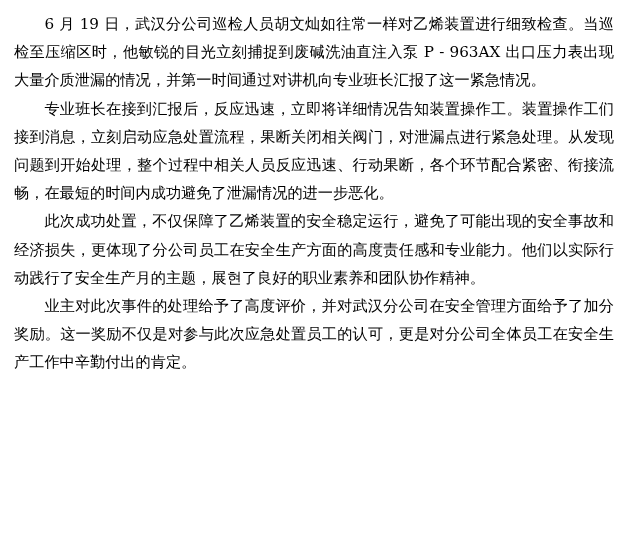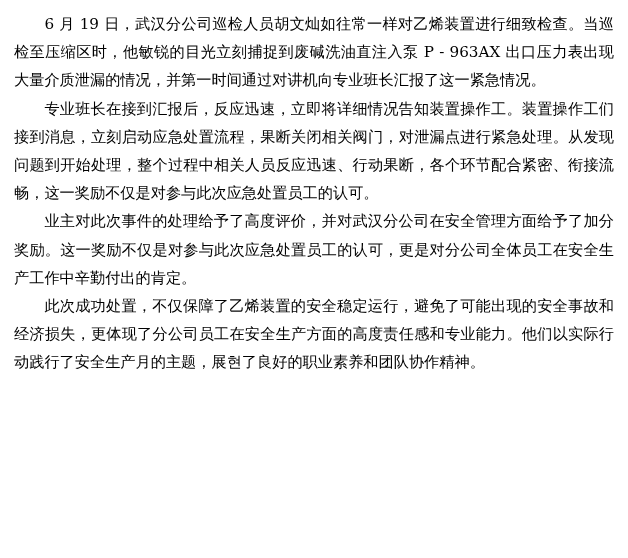--- a/index.html
+++ b/index.html
@@ -32,17 +32,17 @@
     text-indent: 2em;
     white-space: normal;
   }
 </style>
 </head>
 <body>
 
 <div class="page">
   <div class="doc-body">
     <p class="para">6 月 19 日，武汉分公司巡检人员胡文灿如往常一样对乙烯装置进行细致检查。当巡检至压缩区时，他敏锐的目光立刻捕捉到废碱洗油直注入泵 P - 963AX 出口压力表出现大量介质泄漏的情况，并第一时间通过对讲机向专业班长汇报了这一紧急情况。</p>
-    <p class="para">专业班长在接到汇报后，反应迅速，立即将详细情况告知装置操作工。装置操作工们接到消息，立刻启动应急处置流程，果断关闭相关阀门，对泄漏点进行紧急处理。从发现问题到开始处理，整个过程中相关人员反应迅速、行动果断，各个环节配合紧密、衔接流畅，这一奖励不仅是对参与此次应急处置员工的认可。</p>
+    <p class="para">专业班长在接到汇报后，反应迅速，立即将详细情况告知装置操作工。装置操作工们接到消息，立刻启动应急处置流程，果断关闭相关阀门，对泄漏点进行紧急处理。从发现问题到开始处理，整个过程中相关人员反应迅速、行动果断，各个环节配合紧密、衔接流畅，在最短的时间内成功避免了泄漏情况的进一步恶化。</p>
+    <p class="para">此次成功处置，不仅保障了乙烯装置的安全稳定运行，避免了可能出现的安全事故和经济损失，更体现了分公司员工在安全生产方面的高度责任感和专业能力。他们以实际行动践行了安全生产月的主题，展현了良好的职业素养和团队协作精神。</p>
     <p class="para">业主对此次事件的处理给予了高度评价，并对武汉分公司在安全管理方面给予了加分奖励。这一奖励不仅是对参与此次应急处置员工的认可，更是对分公司全体员工在安全生产工作中辛勤付出的肯定。</p>
-    <p class="para">此次成功处置，不仅保障了乙烯装置的安全稳定运行，避免了可能出现的安全事故和经济损失，更体现了分公司员工在安全生产方面的高度责任感和专业能力。他们以实际行动践行了安全生产月的主题，展현了良好的职业素养和团队协作精神。</p>
   </div>
 </div>
 
 </body></html>

